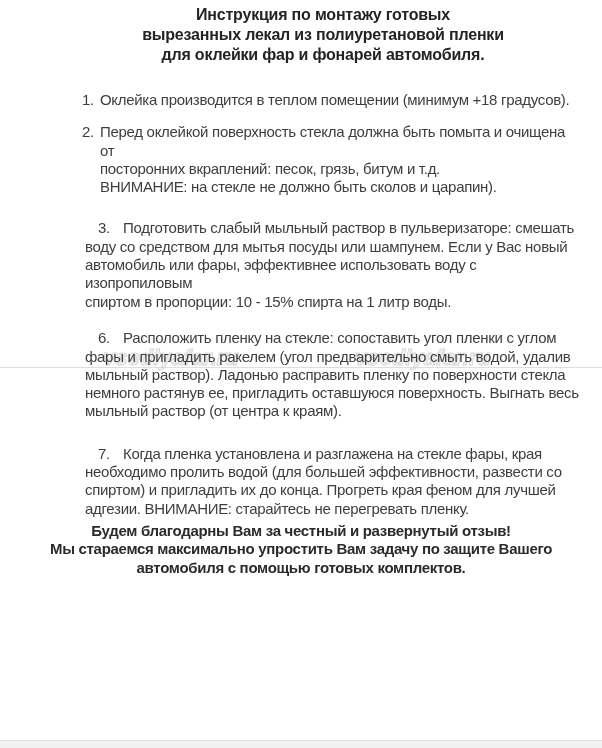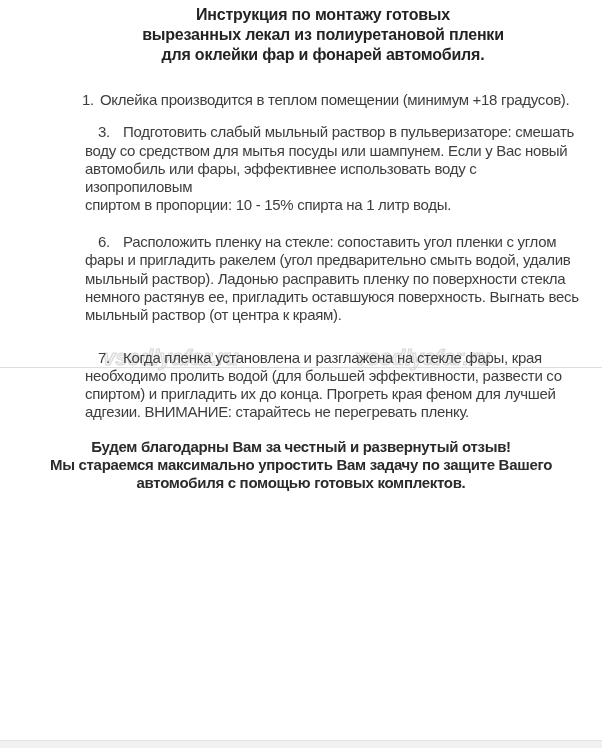--- a/index.html
+++ b/index.html
@@ -46,21 +46,21 @@
     white-space:pre-line;
   }
   .step .num {
     display:inline-block;
     width:38px;
     text-indent:13px;
     white-space:normal;
   }
   .step.s5 { margin-bottom:24px; }
   .step.s6 { margin-bottom:24px; }
-  .step.s7 { margin-bottom:16px; }
+  .step.s7 { margin-bottom:4px; }
 
   .footer-bold {
     margin:0 40px 17px 40px;
     text-align:center;
     font-weight:bold;
     color:#2b2b2b;
     white-space:pre-line;
   }
 
   
@@ -101,20 +101,23 @@
   </div>
 
   <div class="content">
 
     <div class="title">Инструкция по монтажу готовых
 вырезанных лекал из полиуретановой пленки
 для оклейки фар и фонарей автомобиля.</div>
 
     <div class="list">
       <div class="li"><span class="num">1.</span><span>Оклейка производится в теплом помещении (минимум +18 градусов).</span></div>
+      <div class="li last"><span class="num">2.</span><span>Перед оклейкой поверхность стекла должна быть помыта и очищена от
+посторонних вкраплений: песок, грязь, битум и т.д.
+ВНИМАНИЕ: на стекле не должно быть сколов и царапин).</span></div>
     </div>
 
     <div class="steps">
       <div class="step s3"><span class="num">3.</span><span>Подготовить слабый мыльный раствор в пульверизаторе: смешать
 воду со средством для мытья посуды или шампунем. Если у Вас новый
 автомобиль или фары, эффективнее использовать воду с изопропиловым
 спиртом в пропорции: 10 - 15% спирта на 1 литр воды.</span></div>
       <div class="step s6"><span class="num">6.</span><span>Расположить пленку на стекле: сопоставить угол пленки с углом
 фары и пригладить ракелем (угол предварительно смыть водой, удалив
 мыльный раствор). Ладонью расправить пленку по поверхности стекла

